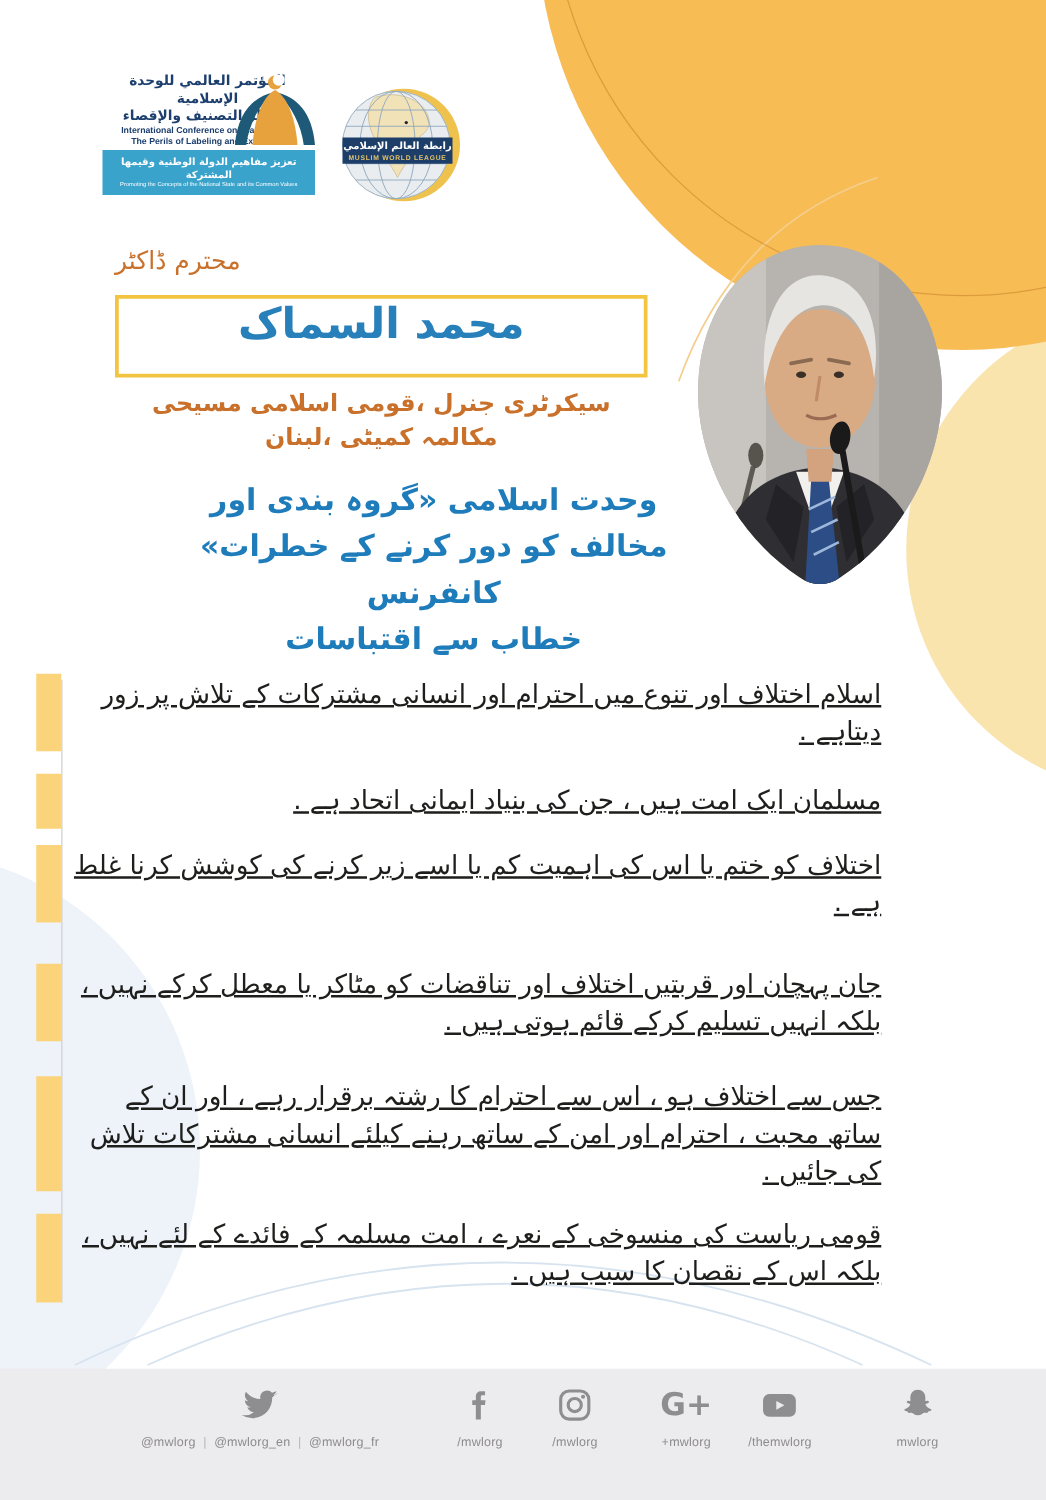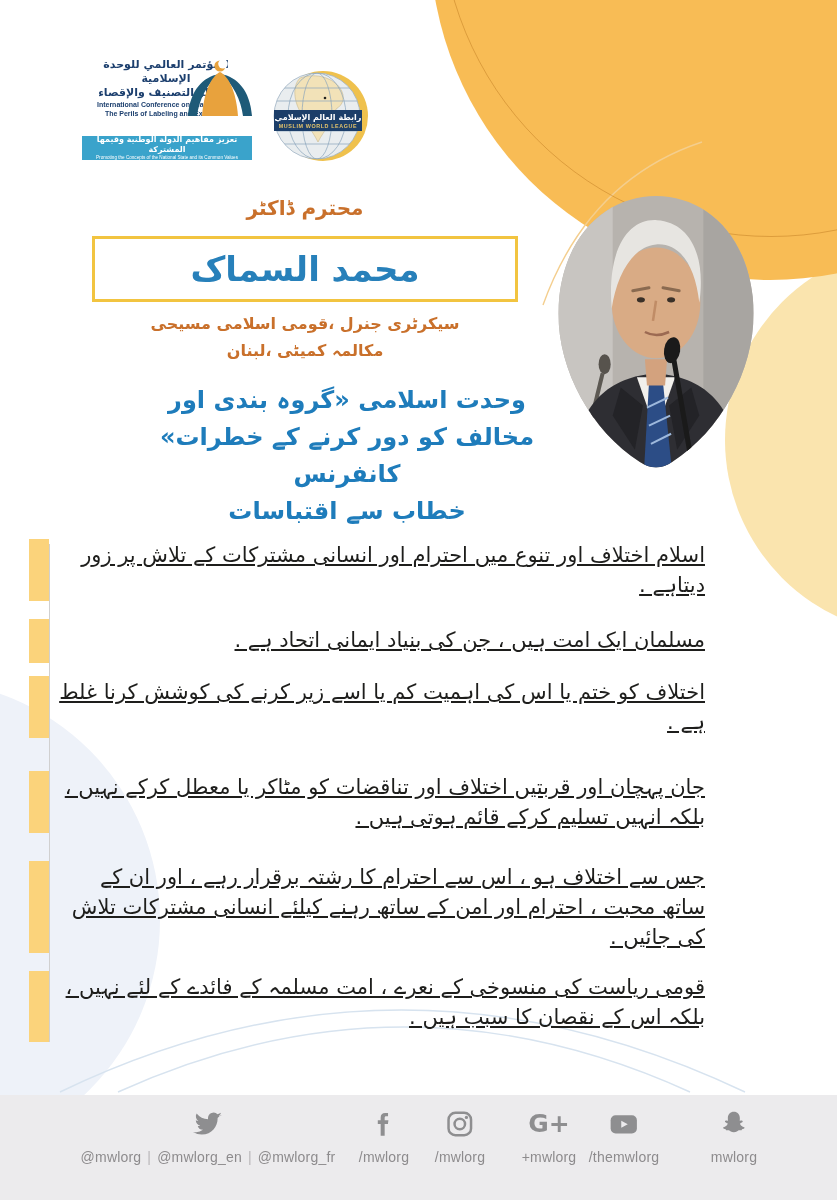--- a/index.html
+++ b/index.html
@@ -13,33 +13,33 @@
   #blob-top-right{left:430px;top:-400px;width:680px;height:680px;background:#F8BC55;z-index:1;}
   #blob-top-right-arc{left:440px;top:-425px;width:660px;height:660px;background:transparent;border:1px solid rgba(186,118,28,.45);z-index:2;}
   #blob-right-pale{left:725px;top:245px;width:390px;height:390px;background:#FAE4AE;z-index:0;}
   #blob-left-blue{left:-320px;top:680px;width:480px;height:480px;background:#EEF2F9;z-index:0;}
   #decor-arcs{position:absolute;left:0;top:0;width:837px;height:1200px;z-index:1;pointer-events:none;}
   
   #conf-logo{position:absolute;left:78px;top:58px;width:176px;height:60px;z-index:3;}
   .conf-ar{color:#1C3F6E;font-weight:bold;font-size:11px;line-height:14px;text-align:center;}
   .conf-en{color:#1C3F6E;font-weight:bold;font-size:7px;line-height:9px;text-align:center;font-family:"Liberation Sans",sans-serif;}
   #conf-graphic{position:absolute;left:188px;top:60px;width:64px;height:58px;z-index:3;}
-  #conf-banner{position:absolute;left:82px;top:120px;width:170px;height:24px;background:#3AA3CB;z-index:3;
-    display:flex;flex-direction:column;justify-content:center;margin-top:16px;}
+  #conf-banner{position:absolute;left:82px;top:120px;width:170px;height:36px;background:#3AA3CB;z-index:3;
+    display:flex;flex-direction:column;justify-content:center;}
   .banner-ar{color:#ffffff;font-weight:bold;font-size:8px;line-height:10px;text-align:center;}
   .banner-en{color:#ffffff;font-size:4.6px;line-height:6px;text-align:center;font-family:"Liberation Sans",sans-serif;}
   #mwl-logo{position:absolute;left:272px;top:68px;width:96px;height:96px;z-index:3;}
   
-  #honorific{position:absolute;left:92px;top:196px;width:426px;text-align:center;
-    color:#C9702B;font-size:20px;font-weight:bold;z-index:3;}
+  #honorific{position:absolute;left:92px;top:196px;width:426px;text-align:left;
+    color:#C9702B;font-size:20px;font-weight:normal;z-index:3;}
   #name-box{position:absolute;left:92px;top:236px;width:420px;height:60px;background:#ffffff;
-    border:3px solid #F2C440;z-index:3;display:flex;align-items:center;justify-content:center;}
+    border:3px solid #F2C440;z-index:3;display:flex;justify-content:center;}
   #name-box .name{color:#2780BA;font-size:34px;font-weight:bold;}
   #speaker-title{position:absolute;left:92px;top:310px;width:426px;text-align:center;
-    color:#C9702B;font-size:16px;line-height:27px;font-weight:bold;z-index:3;}
+    color:#C9702B;font-size:19px;line-height:27px;font-weight:bold;z-index:3;}
   #event-title{position:absolute;left:107px;top:382px;width:480px;text-align:center;
     color:#1E7CBB;font-size:24px;line-height:37px;font-weight:bold;z-index:3;}
   
   #portrait{position:absolute;left:550px;top:190px;width:212px;height:282px;z-index:3;}
   
   #quotes{position:absolute;left:58px;top:540px;width:647px;z-index:3;direction:rtl;}
   #quotes .rail-line{position:absolute;left:-9px;top:4px;width:1px;height:498px;background:#D0D0D0;}
   .quote{position:relative;color:#1E1E1C;font-size:21px;line-height:30px;text-align:right;font-weight:500;text-decoration:underline;}
   .quote .bar{position:absolute;left:-29px;top:-1px;bottom:-1px;width:20px;background:#FBD37B;}
   .quote.q1{margin-bottom:25px;}
@@ -47,21 +47,21 @@
   .quote.q2 .bar{top:-6px;bottom:-8px;}
   .quote.q3{margin-bottom:35px;}
   .quote.q4{margin-bottom:30px;}
   .quote.q5{margin-bottom:20px;}
   .quote.q6 .bar{bottom:-10px;}
   
   #footer{position:absolute;left:0;top:1095px;width:837px;height:105px;background:#ECEBED;z-index:4;
     font-family:"Liberation Sans",sans-serif;}
   .sm-group{position:absolute;top:14px;transform:translateX(-50%);text-align:center;}
   .sm-icon{display:block;height:30px;margin:0 auto 10px auto;}
-  .sm-handle{color:#8D8B8D;font-size:14px;white-space:nowrap;letter-spacing:.2px;text-align:center;}
+  .sm-handle{color:#8D8B8D;font-size:10px;white-space:nowrap;letter-spacing:.2px;text-align:center;}
   .sm-sep{color:#B9B7B9;margin:0 6px;}
   .gplus-txt{font-size:25px;font-weight:bold;color:#8E8E90;line-height:30px;font-family:"DejaVu Sans",sans-serif;}
 </style>
 </head>
 <body>
 
 <div id="canvas">
 
   <div class="circle" id="blob-right-pale"></div>
   <div class="circle" id="blob-left-blue"></div>

